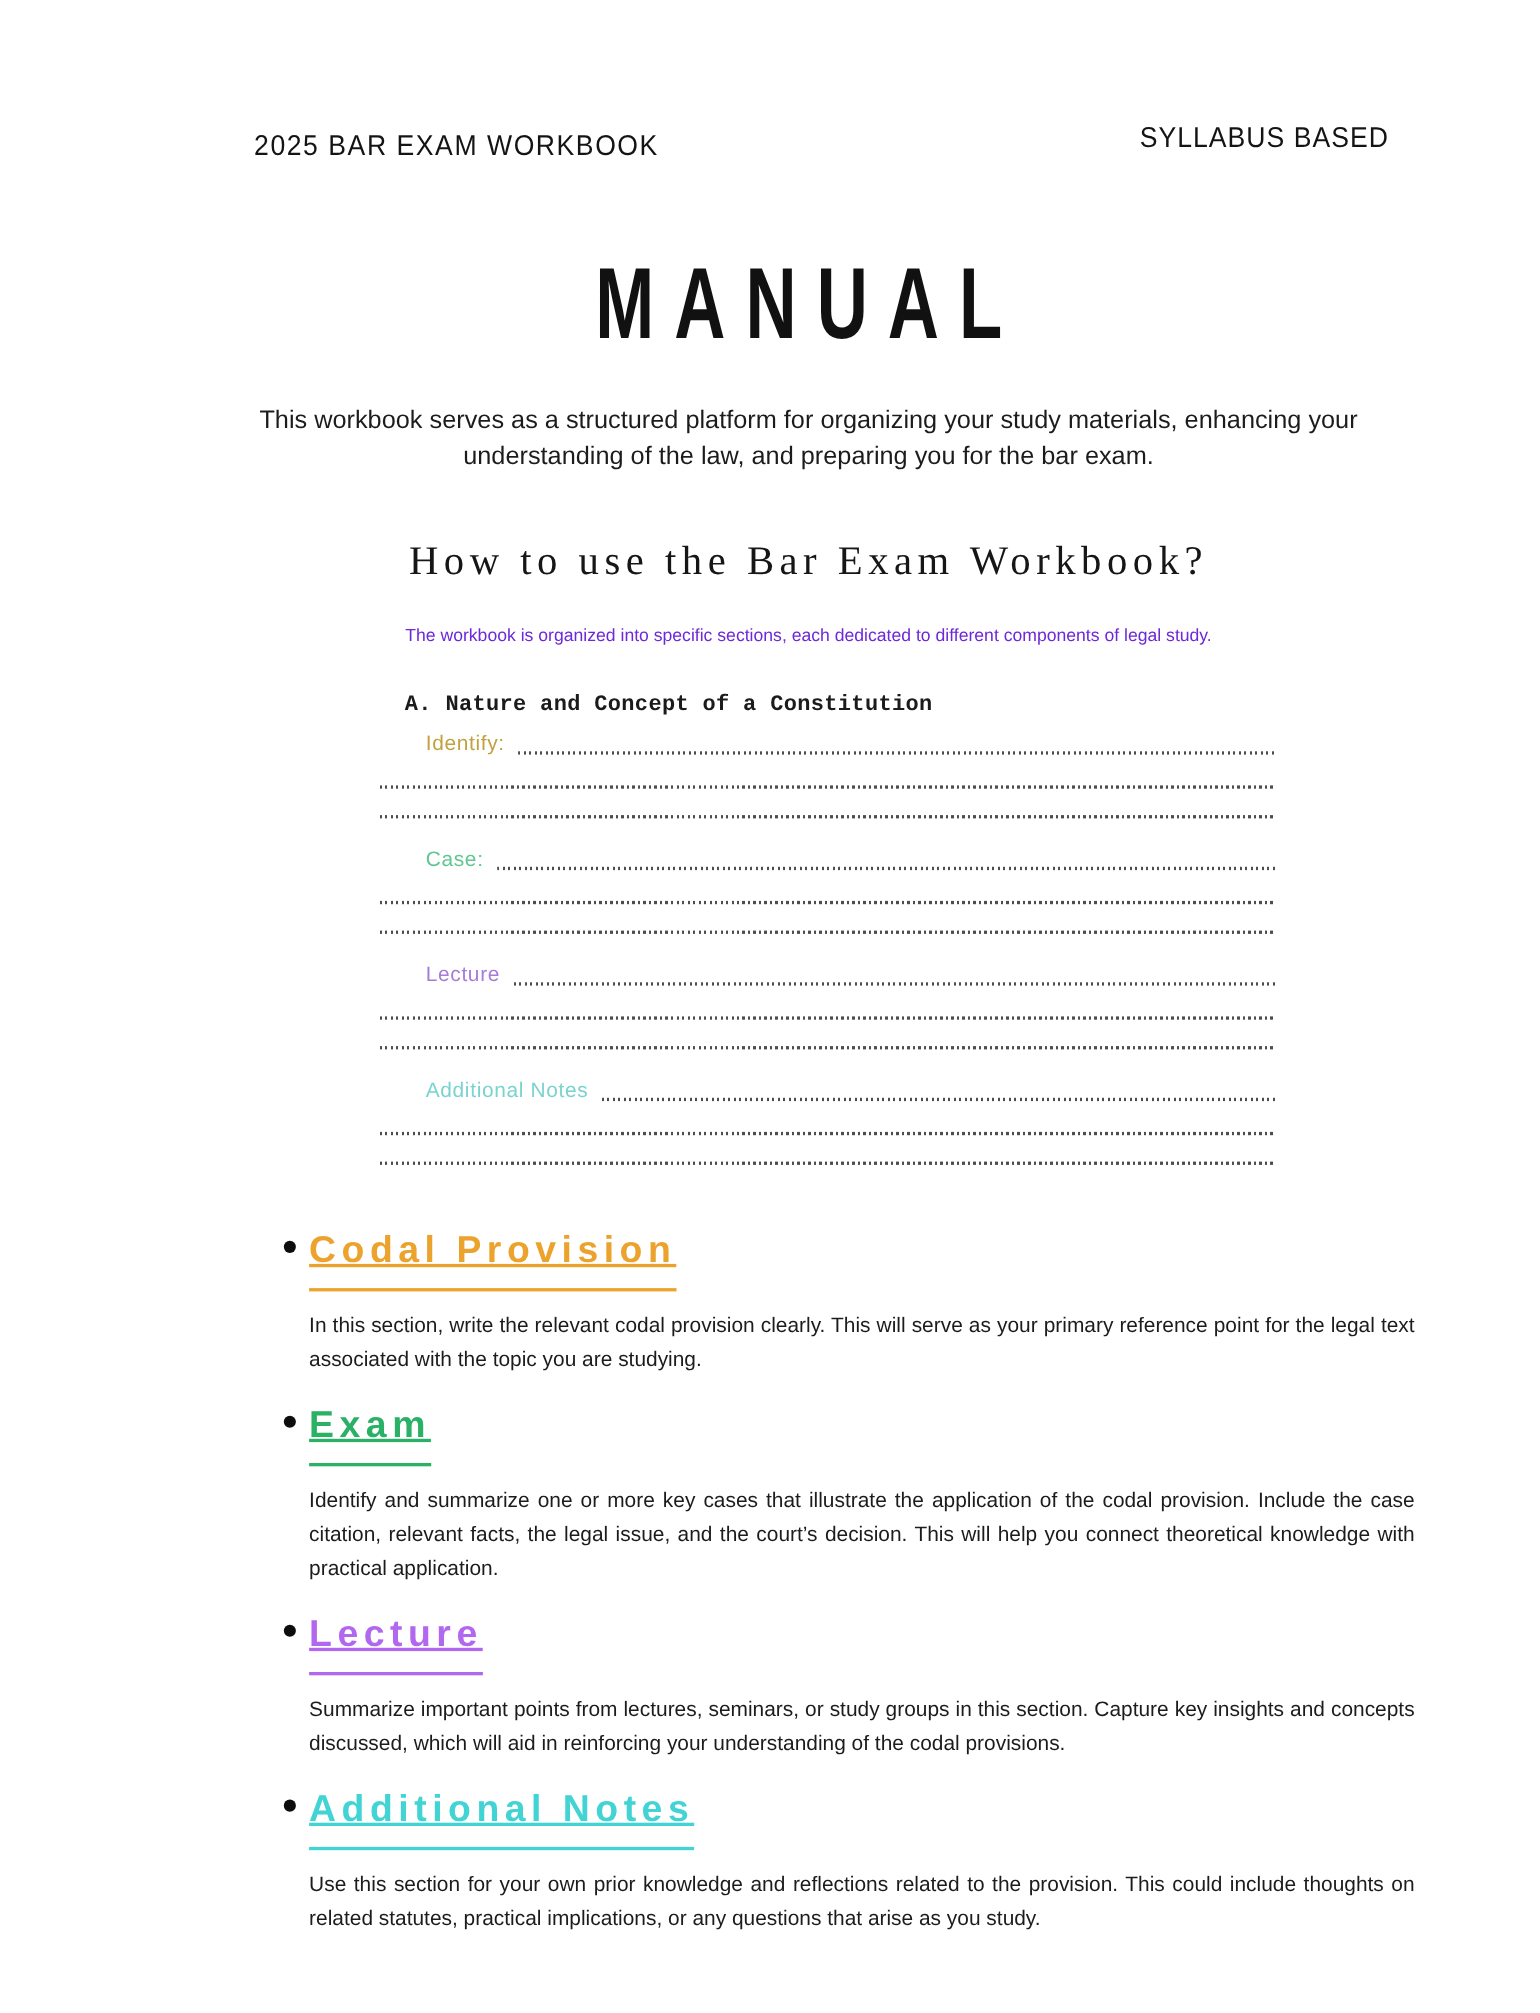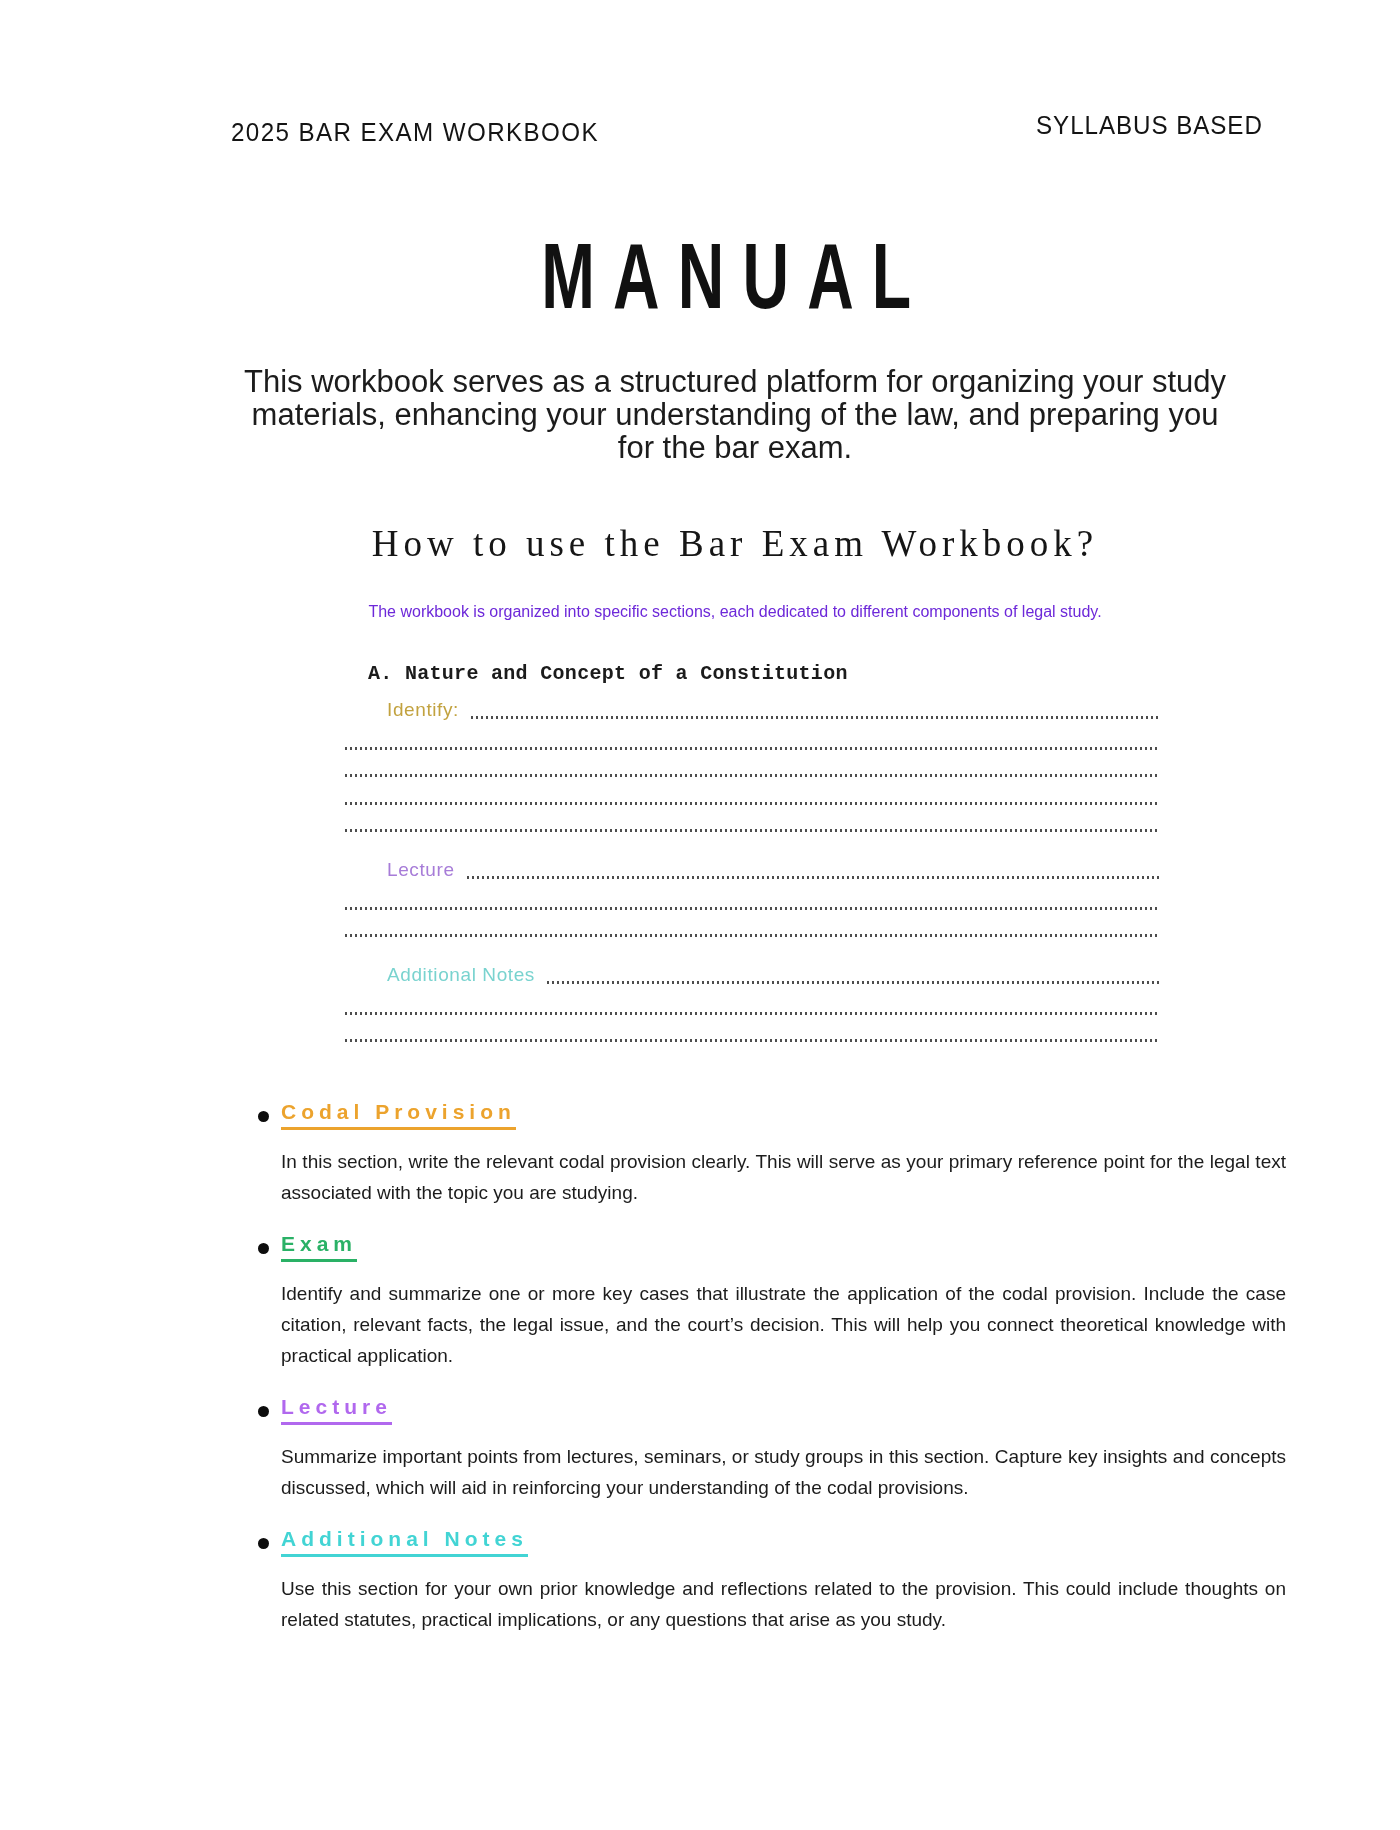--- a/index.html
+++ b/index.html
@@ -32,21 +32,21 @@
     display:inline-block;
     font-size:92px;font-weight:800;color:#111111;
     letter-spacing:26px;
     transform:scaleX(.70);transform-origin:center top;
     white-space:nowrap;
   }
   
   .intro{
     margin:36px 0 0 230px;width:1010px;
     text-align:center;
-    font-size:31px;line-height:33px;color:#1c1c1c;
+    font-size:23px;line-height:33px;color:#1c1c1c;
   }
   
   .howto-heading{
     margin:58px 0 0 0;width:1470px;
     text-align:center;
     font-family:"Liberation Serif", serif;
     font-weight:400;
     font-size:37px;color:#161616;
     letter-spacing:5px;
   }
@@ -84,22 +84,22 @@
   
   .bullets{margin:58px 0 0 258px;width:1028px;}
   .bullet{position:relative;padding-left:23px;margin-bottom:24px;}
   .bullet-dot{
     position:absolute;left:0;top:11px;
     width:11px;height:11px;border-radius:50%;background:#0d0d0d;
   }
   .bullet-heading{
     display:inline-block;
     margin:0 0 16px 0;
-    font-size:21px;font-weight:700;letter-spacing:5px;
-    padding-bottom:3px;border-bottom:3px solid currentColor;
+    font-size:34px;font-weight:700;letter-spacing:5px;
+    padding-bottom:15px;border-bottom:3px solid currentColor;text-decoration:underline;
   }
   .bullet-desc{
     margin:0;width:1005px;
     font-size:19px;line-height:31px;color:#1c1c1c;
     text-align:justify;
   }
 </style>
 </head>
 <body>
 
@@ -126,20 +126,24 @@
     <div class="ws-section">
       <div class="ws-label-row">
         <span class="ws-label" style="color: rgb(194, 162, 63);">Identify:</span>
         <span class="ws-leader"></span>
       </div>
       <div class="ws-line"></div>
       <div class="ws-line"></div>
     </div>
 
     <div class="ws-section">
+      <div class="ws-label-row">
+        <span class="ws-label" style="color: rgb(98, 199, 147);">Case:</span>
+        <span class="ws-leader"></span>
+      </div>
       <div class="ws-line"></div>
       <div class="ws-line"></div>
     </div>
 
     <div class="ws-section">
       <div class="ws-label-row">
         <span class="ws-label" style="color: rgb(167, 124, 216);">Lecture</span>
         <span class="ws-leader"></span>
       </div>
       <div class="ws-line"></div>

